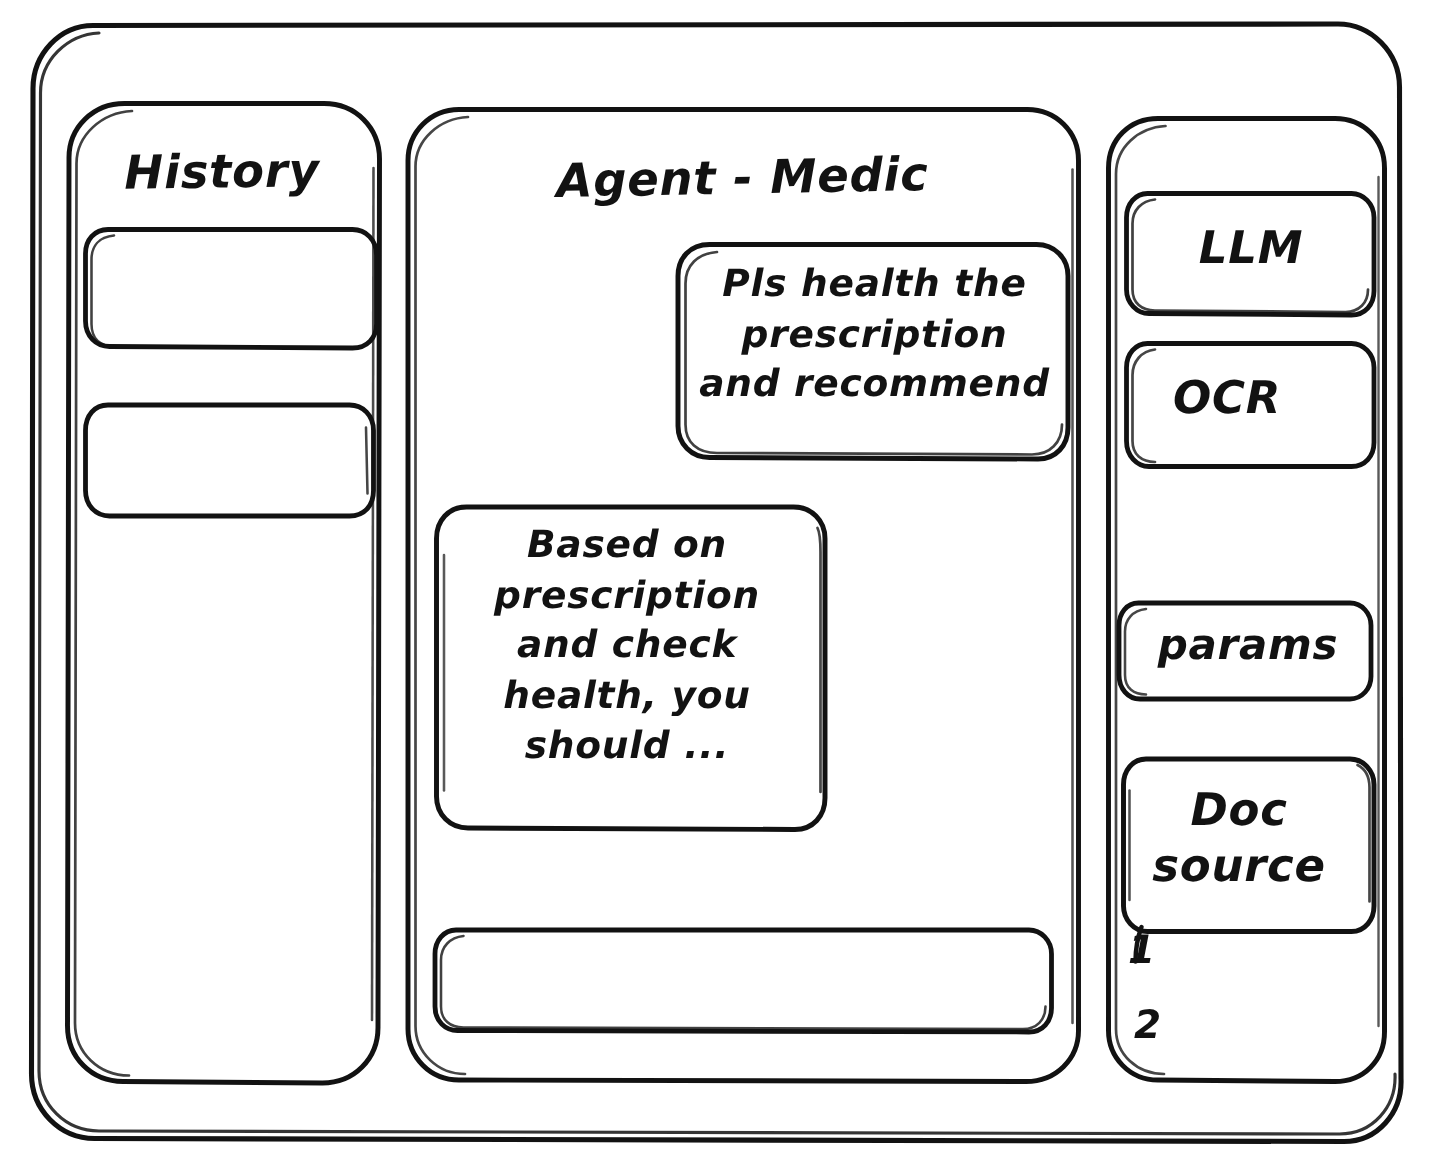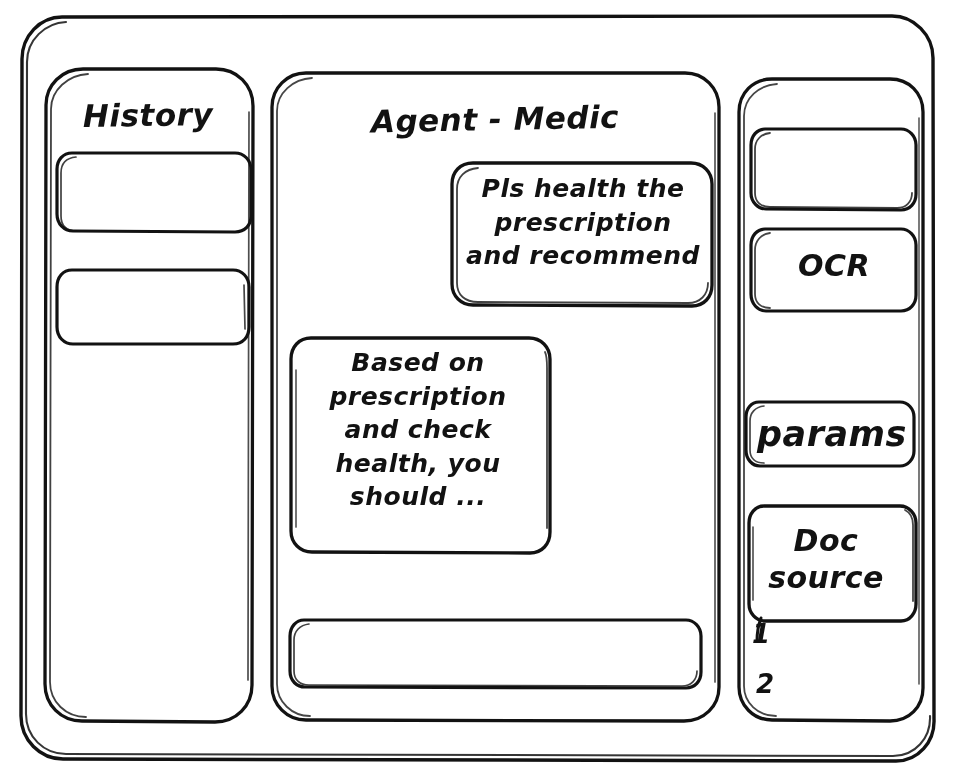--- a/index.html
+++ b/index.html
@@ -83,22 +83,22 @@
   #assistant-bubble-text {
     left: 296px; top: 346px;
     width: 244px;
   }
   .tool-label {
     position: absolute;
     font-size: 30px;
     line-height: 1.22;
   }
   #tool-llm-label   { left: 752px; top: 148px; width: 164px; }
-  #tool-ocr-label   { left: 752px; top: 248px; width: 164px; }
-  #tool-params-label{ left: 748px; top: 413px; width: 168px; font-size: 35px; }
+  #tool-ocr-label   { left: 736px; top: 248px; width: 164px; }
+  #tool-params-label{ left: 748px; top: 413px; width: 168px; font-size: 28px; }
   #tool-doc-label   { left: 750px; top: 523px; width: 152px; }
 
   .doc-index {
     position: absolute;
     font-size: 26px;
     font-weight: 600;
     text-align: left;
     width: 40px;
   }
   #doc-index-1 { left: 752px; top: 618px; }
@@ -316,20 +316,21 @@
   <div class="lbl bubble-text" id="assistant-bubble-text">Based on
 prescription
 and check
 health, you
 should ...</div>
 
   <div style="position:absolute; left:290px; top:620px; width:411px; height:68px;">
     <span class="lbl" style="left:18px; top:22px; width:360px; text-align:left; font-size:21px; font-weight:500; color:#8a8a8a;"></span>
   </div>
 
+  <div class="lbl tool-label" id="tool-llm-label">LLM</div>
 
   <div class="lbl tool-label" id="tool-ocr-label">OCR</div>
 
   <div class="lbl tool-label" id="tool-params-label">params</div>
 
   <div class="lbl tool-label" id="tool-doc-label">Doc
 source</div>
 
   <div class="lbl doc-index" id="doc-index-1">1</div>
 

